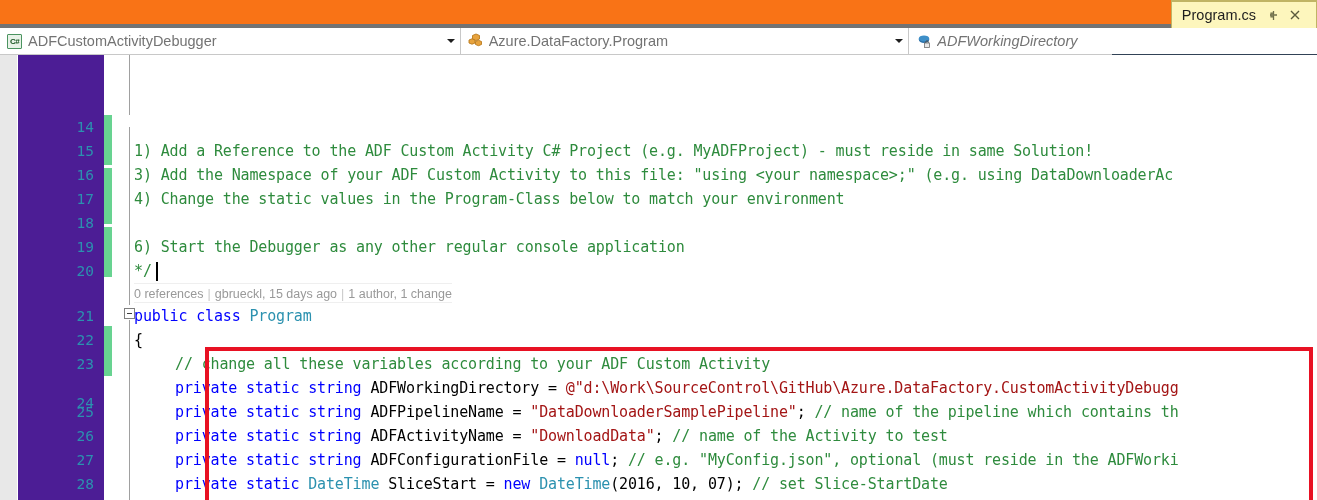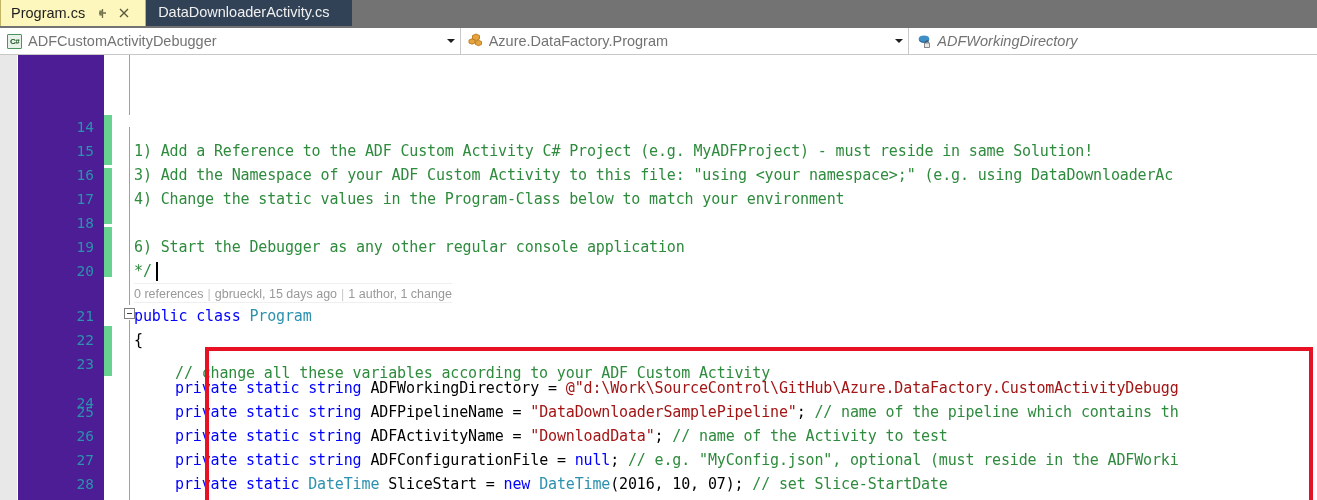--- a/index.html
+++ b/index.html
@@ -7,24 +7,25 @@
     width:1317px; height:500px;
     background:#ffffff;
     font-family:"Liberation Sans", sans-serif;
     overflow:hidden;
   }
 
   
   .tabstrip{
     position:relative;
     height:28px;
-    background:#737373;
-    border-bottom:2px solid #737373;
+    background:#f97316;
+    border-bottom:4px solid #737373;
     display:flex;
     align-items:flex-end;
+    flex-direction:column;
   }
   .tab{
     height:28px;
     display:flex;
     align-items:center;
     padding:0 8px 0 10px;
     font-size:14.5px;
     line-height:28px;
     white-space:nowrap;
     cursor:default;
@@ -331,21 +332,21 @@
 
       <div class="codeline" style="top: 84px; left: 30px;"><span class="t-comment">1) Add a Reference to the ADF Custom Activity C# Project (e.g. MyADFProject) - must reside in same Solution!</span></div>
       <div class="codeline" style="top: 108px; left: 30px;"><span class="t-comment">3) Add the Namespace of your ADF Custom Activity to this file: "using &lt;your namespace&gt;;" (e.g. using DataDownloaderAc</span></div>
       <div class="codeline" style="top: 132px; left: 30px;"><span class="t-comment">4) Change the static values in the Program-Class below to match your environment</span></div>
       <div class="codeline" style="top: 180px; left: 30px;"><span class="t-comment">6) Start the Debugger as any other regular console application</span></div>
       <div class="codeline" style="top: 204px; left: 30px;"><span class="t-comment">*/</span></div>
       <div class="caretline" style="top: 207px; left: 52px;"></div>
       <div class="codelens" style="top: 228px; left: 30px;"><span class="cl-link">0 references</span><span class="cl-sep">|</span><span class="cl-link">gbrueckl, 15 days ago</span><span class="cl-sep">|</span><span class="cl-link">1 author, 1 change</span></div>
       <div class="codeline" style="top: 249px; left: 30px;"><span class="t-kw">public </span><span class="t-kw">class </span><span class="t-type">Program</span></div>
       <div class="codeline" style="top: 273px; left: 30px;"><span class="t-plain">{</span></div>
-      <div class="codeline" style="top: 306px; left: 71px;"><span class="t-comment">// change all these variables according to your ADF Custom Activity</span></div>
+      <div class="codeline" style="top: 297px; left: 71px;"><span class="t-comment">// change all these variables according to your ADF Custom Activity</span></div>
       <div class="codeline" style="top: 321px; left: 71px;"><span class="t-kw">private static string </span><span class="t-plain">ADFWorkingDirectory = </span><span class="t-str">@"d:\Work\SourceControl\GitHub\Azure.DataFactory.CustomActivityDebugg</span></div>
       <div class="codeline" style="top: 345px; left: 71px;"><span class="t-kw">private static string </span><span class="t-plain">ADFPipelineName = </span><span class="t-str">"DataDownloaderSamplePipeline"</span><span class="t-plain">; </span><span class="t-comment">// name of the pipeline which contains th</span></div>
       <div class="codeline" style="top: 369px; left: 71px;"><span class="t-kw">private static string </span><span class="t-plain">ADFActivityName = </span><span class="t-str">"DownloadData"</span><span class="t-plain">; </span><span class="t-comment">// name of the Activity to test</span></div>
       <div class="codeline" style="top: 393px; left: 71px;"><span class="t-kw">private static string </span><span class="t-plain">ADFConfigurationFile = </span><span class="t-kw">null</span><span class="t-plain">; </span><span class="t-comment">// e.g. "MyConfig.json", optional (must reside in the ADFWorki</span></div>
       <div class="codeline" style="top: 417px; left: 71px;"><span class="t-kw">private static </span><span class="t-type">DateTime </span><span class="t-plain">SliceStart = </span><span class="t-kw">new </span><span class="t-type">DateTime</span><span class="t-plain">(2016, 10, 07); </span><span class="t-comment">// set Slice-StartDate</span></div>
       <div class="codeline" style="top: 441px; left: 71px;"><span class="t-kw">private static </span><span class="t-type">DateTime </span><span class="t-plain">SliceEnd = </span><span class="t-kw">new </span><span class="t-type">DateTime</span><span class="t-plain">(2016, 10, 07); </span><span class="t-comment">// set Slice-EndDate</span></div>
       <div class="codeline" style="top: 489px; left: 71px;"></div>
     </div>
 
   <div class="redbox" style="left:205px; top:292px; width:1108px; height:190px;"></div>

